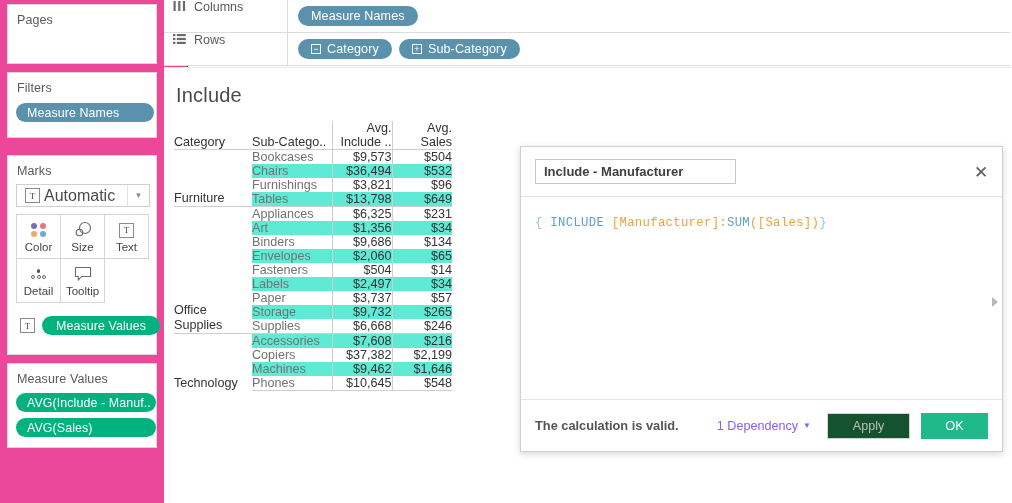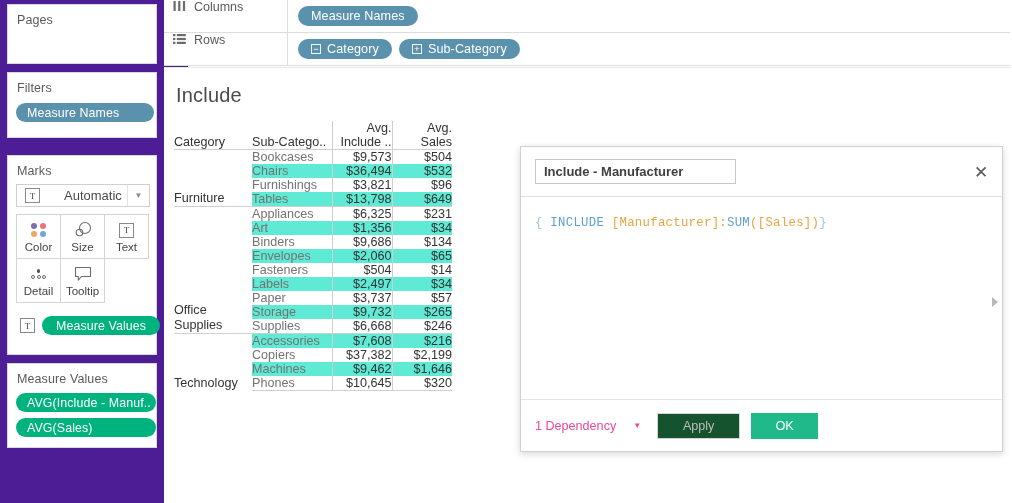--- a/index.html
+++ b/index.html
@@ -14,21 +14,21 @@
     position: relative;
     width: 1012px; height: 503px;
     background: #ffffff;
   }
 
   
   #sidebar {
     position: absolute;
     left: 0; top: 0;
     width: 188px; height: 503px;
-    background: #4c1d95;
+    background: #ec4899;
     border-right: 1px solid #14532d;
   }
   .card {
     position: absolute;
     left: 7px;
     width: 150px;
     border: 1px solid #d7d7d7;
     background: #ffffff;
   }
   .card-title {
@@ -82,23 +82,23 @@
     display: inline-flex;
     align-items: center;
     justify-content: center;
     font-size: 9px;
     color: #4a4a4a;
     font-family: "Liberation Serif", serif;
     flex: none;
   }
   #mark-type-select .tbox { margin-left: 8px; }
   #mark-type-label {
-    font-size: 13px;
+    font-size: 16px;
     color: #4a4a4a;
-    margin-left: 24px;
+    margin-left: 4px;
     flex: 1;
   }
   #mark-type-caret {
     width: 22px;
     text-align: center;
     color: #8a8a8a;
     font-size: 8px;
     border-left: 1px solid #e2e2e2;
     height: 100%;
     display: flex;
@@ -351,25 +351,25 @@
     padding: 0 14px;
   }
   #calc-status {
     font-size: 12.8px;
     color: #555;
     font-weight: bold;
     flex: 1;
   }
   #calc-dependency {
     font-size: 12.6px;
-    color: #ec4899;
+    color: #8b5cf6;
     margin-right: 16px;
     display: flex;
     align-items: center;
-    gap: 17px;
+    gap: 5px;
     cursor: pointer;
   }
   #calc-dependency .caret { font-size: 8px; }
   #calc-apply-btn {
     width: 83px; height: 26px;
     border: 1px solid #d4d4d4;
     background: #14532d;
     color: #bdbdbd;
     font-size: 12.6px;
     font-family: "Liberation Sans", sans-serif;
@@ -628,21 +628,21 @@
             <td class="num-cell">$2,199</td>
           </tr>
           <tr class="stripe">
             <td class="sub-cell">Machines</td>
             <td class="num-cell">$9,462</td>
             <td class="num-cell">$1,646</td>
           </tr>
           <tr class="last-row">
             <td class="sub-cell">Phones</td>
             <td class="num-cell">$10,645</td>
-            <td class="num-cell">$320</td>
+            <td class="num-cell">$548</td>
           </tr>
         </tbody>
     </table>
   </div>
 
   <div id="calc-dialog">
     <div id="calc-header">
       <input id="calc-name-input" type="text" value="Include - Manufacturer" style="">
       <button id="calc-close-btn">✕</button>
     </div>
@@ -651,20 +651,21 @@
       <div id="calc-formula"><span class="tk-brace">{</span><span class="tk-kw"> INCLUDE </span><span class="tk-field">[Manufacturer]</span><span class="tk-punc">:</span><span class="tk-func">SUM</span><span class="tk-punc">(</span><span class="tk-field">[Sales]</span><span class="tk-punc">)</span><span class="tk-brace">}</span></div>
     </div>
 
     <div id="calc-expand-arrow">
       <svg width="8" height="12" viewBox="0 0 8 12">
           <path d="M1 1 L7 6 L1 11 Z" fill="#b8b8b8"></path>
         </svg>
     </div>
 
     <div id="calc-footer">
+      <span id="calc-status">The calculation is valid.</span>
       <span id="calc-dependency">
         <span>1 Dependency</span>
         <span class="caret">▼</span>
       </span>
       <button id="calc-apply-btn">Apply</button>
       <button id="calc-ok-btn">OK</button>
     </div>
   </div>
 
   <div id="right-edge"></div>

